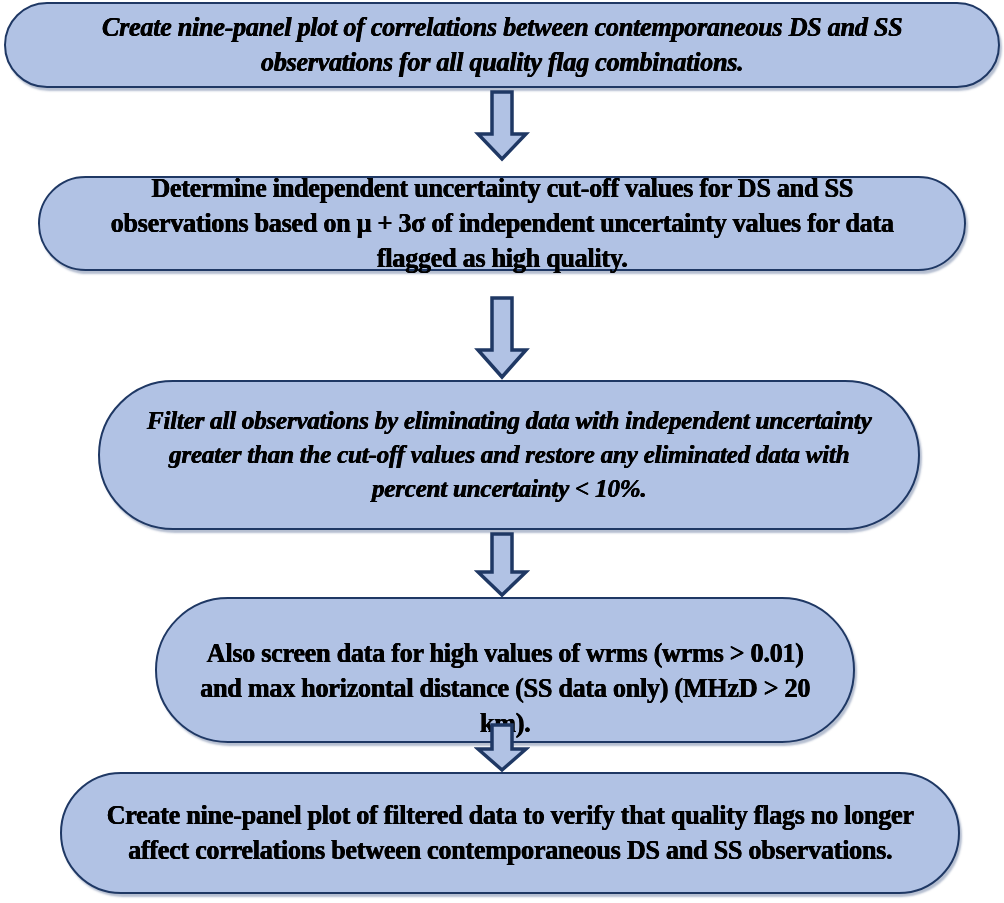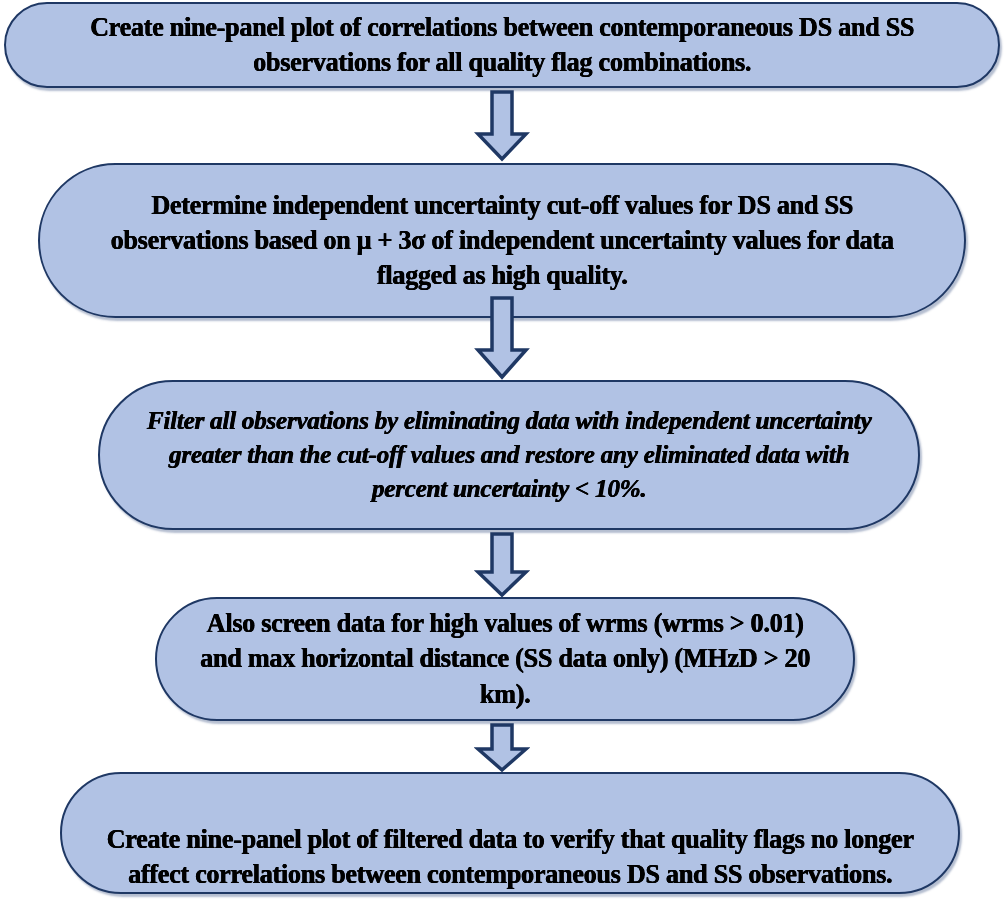--- a/index.html
+++ b/index.html
@@ -36,25 +36,25 @@
   }
   .node-text {
     display: block;
     padding: 0 30px;
     line-height: 1.30;
     letter-spacing: -0.3px;
     transform: scaleX(0.97);
     text-shadow: 0.6px 0 0 #000, 0 0.4px 0 #000;
   }
   
-  #node-1 { left: 4px;   top: 2px;   width: 996px; height: 86px;  font-size: 27px; }
-  #node-2 { left: 38px;  top: 163px; width: 928px; height: 155px; font-size: 27px; }
+  #node-1 { left: 4px;   top: 2px;   width: 996px; height: 86px;  font-size: 27px; font-style: italic; }
+  #node-2 { left: 38px;  top: 176px; width: 928px; height: 95px; font-size: 27px; }
   #node-3 { left: 98px;  top: 380px; width: 822px; height: 150px; font-size: 26px; font-style: italic; }
-  #node-4 { left: 155px; top: 597px; width: 700px; height: 124px; font-size: 27px; }
-  #node-5 { left: 60px;  top: 772px; width: 900px; height: 122px; font-size: 27px; align-items: flex-end; }
+  #node-4 { left: 155px; top: 597px; width: 700px; height: 146px; font-size: 27px; align-items: flex-end; }
+  #node-5 { left: 60px;  top: 772px; width: 900px; height: 122px; font-size: 27px; }
 
   
   .arrow {
     position: absolute;
   }
   .arrow svg { display: block; }
   #arrow-1 { left: 474px; top: 90px;  }
   #arrow-2 { left: 474px; top: 296px; }
   #arrow-3 { left: 474px; top: 532px; }
   #arrow-4 { left: 474px; top: 723px; }

